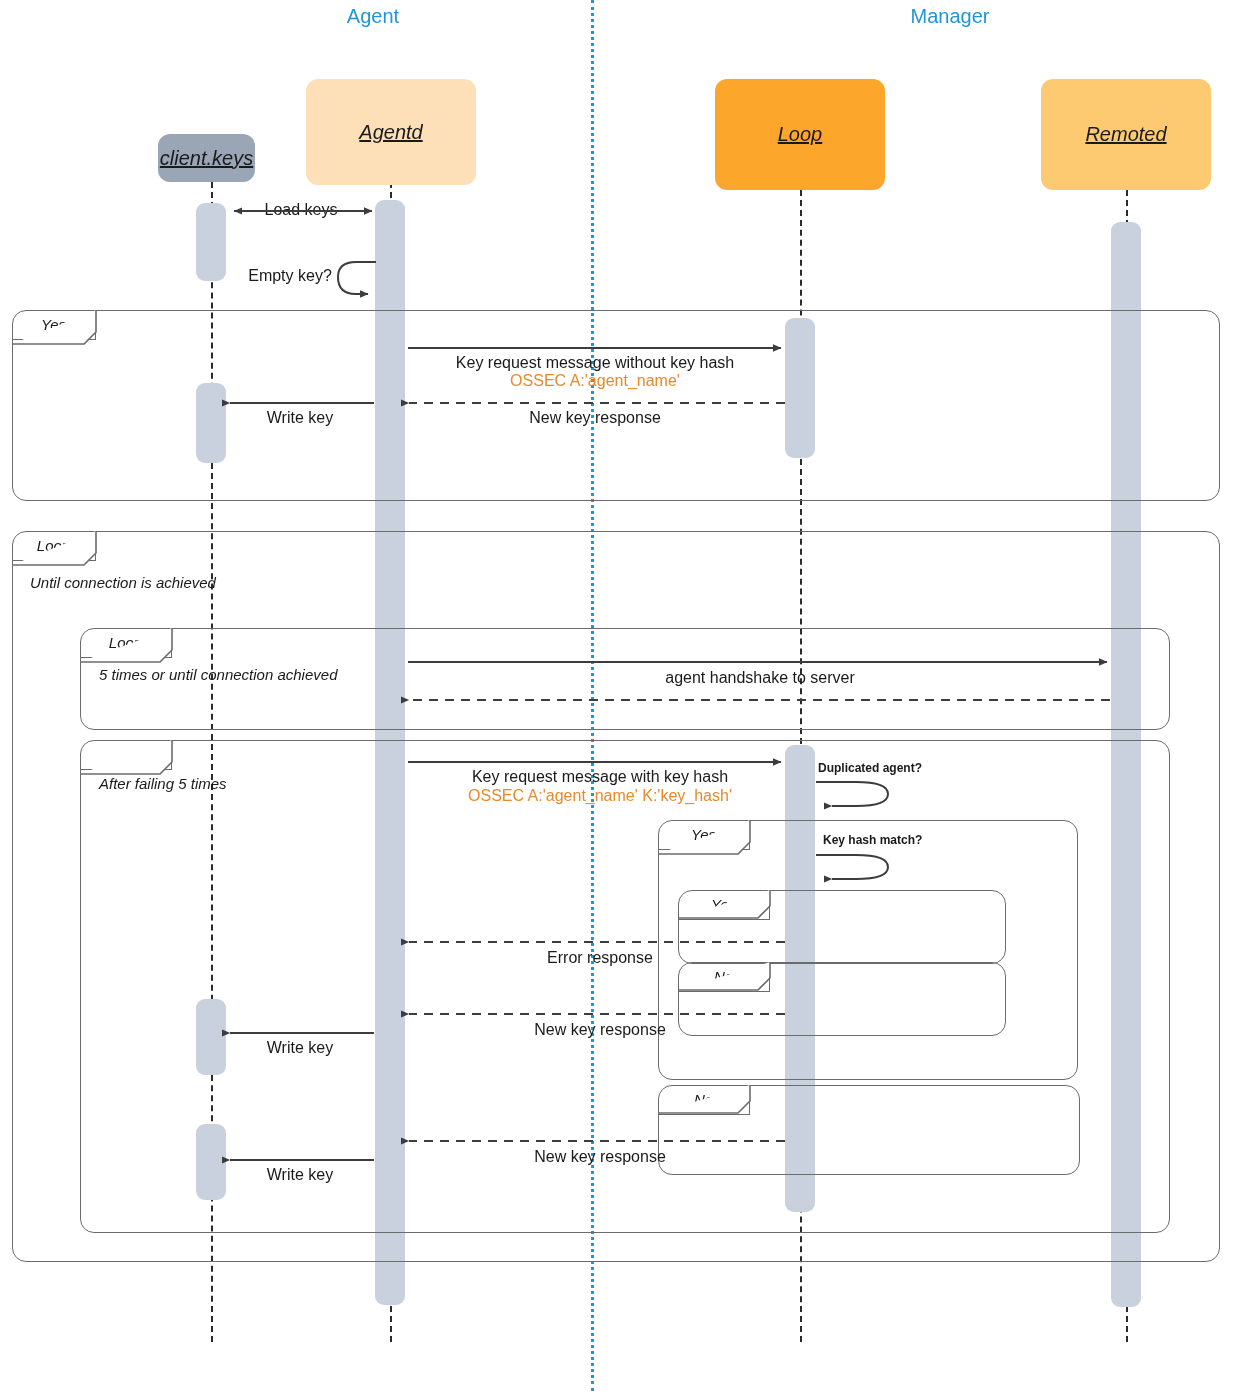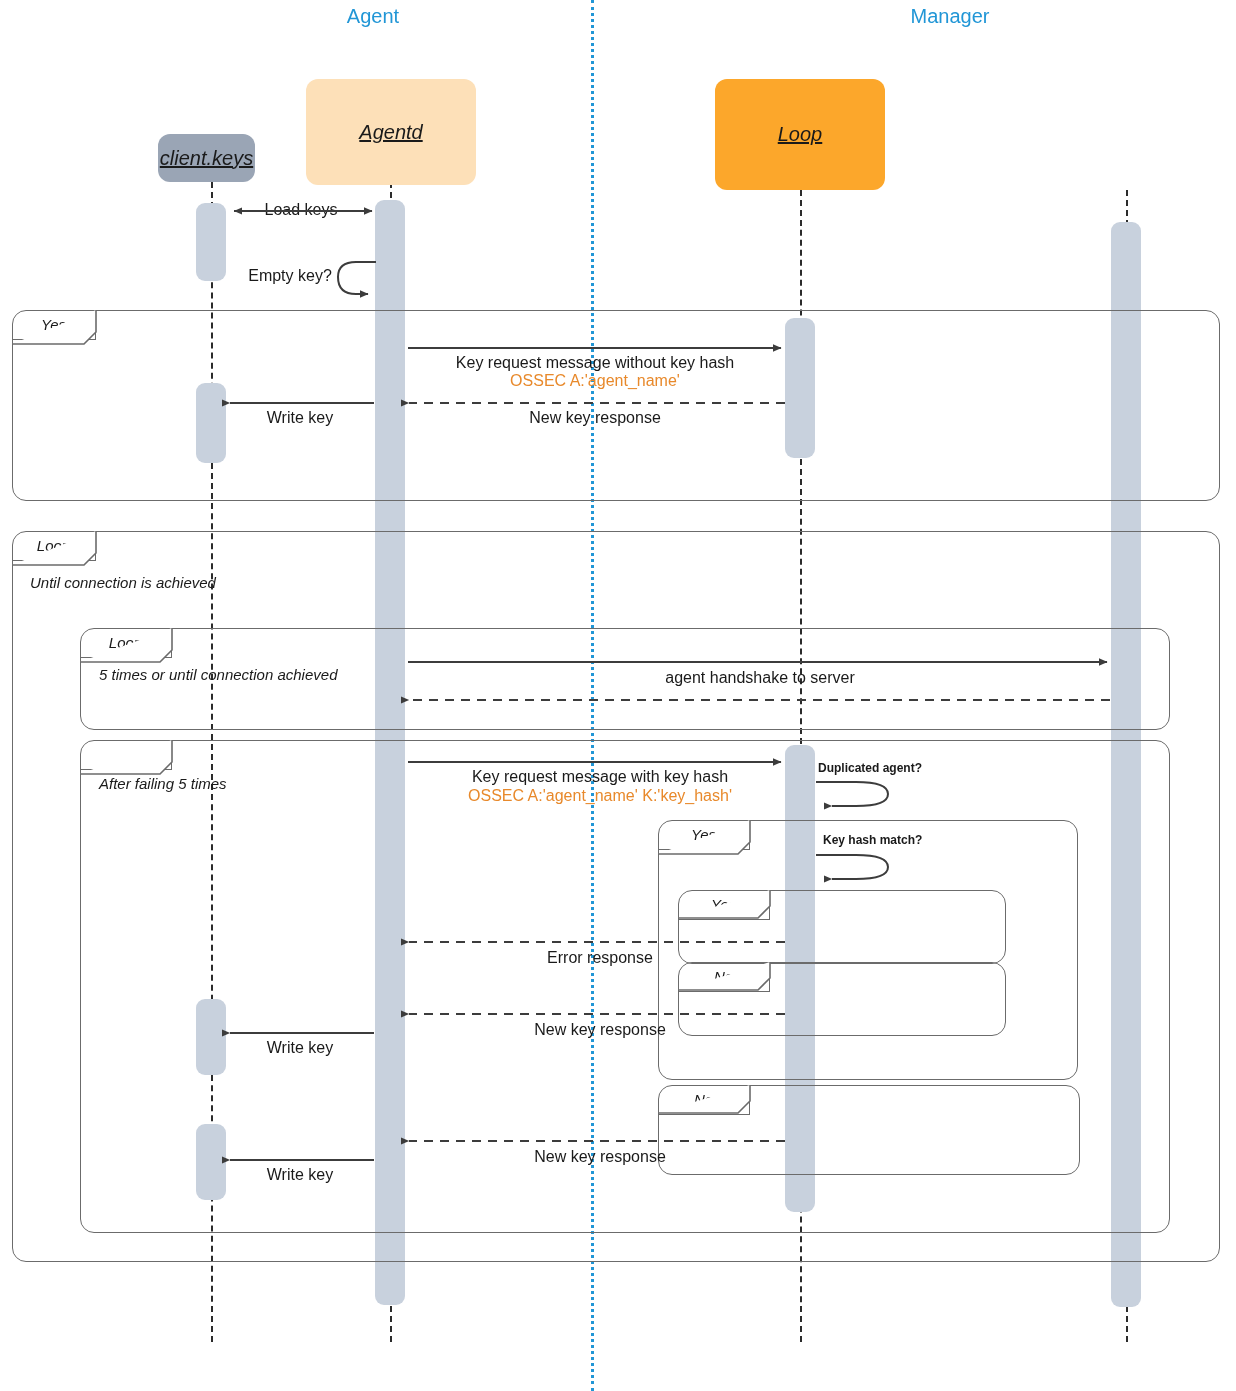--- a/index.html
+++ b/index.html
@@ -82,20 +82,23 @@
   <div class="abs lifeline" style="left:1126px;top:190px;height:1152px;"></div>
 
   <div class="abs pbox" style="left:158px;top:134px;width:97px;height:48px;background:#9aa5b5;">
     <span>client.keys</span>
   </div>
   <div class="abs pbox" style="left:306px;top:79px;width:170px;height:106px;background:#fde0b8;">
     <span>Agentd</span>
   </div>
   <div class="abs pbox" style="left:715px;top:79px;width:170px;height:111px;background:#fca72b;">
     <span>Loop</span>
+  </div>
+  <div class="abs pbox" style="left:1041px;top:79px;width:170px;height:111px;background:#fdc971;">
+    <span>Remoted</span>
   </div>
 
   <div class="abs act" style="left:196px;top:203px;height:78px;"></div>
   <div class="abs act" style="left:196px;top:383px;height:80px;"></div>
   <div class="abs act" style="left:196px;top:999px;height:76px;"></div>
   <div class="abs act" style="left:196px;top:1124px;height:76px;"></div>
 
   <div class="abs act" style="left:375px;top:200px;height:1105px;"></div>
 
   <div class="abs act" style="left:785px;top:318px;height:140px;"></div>

